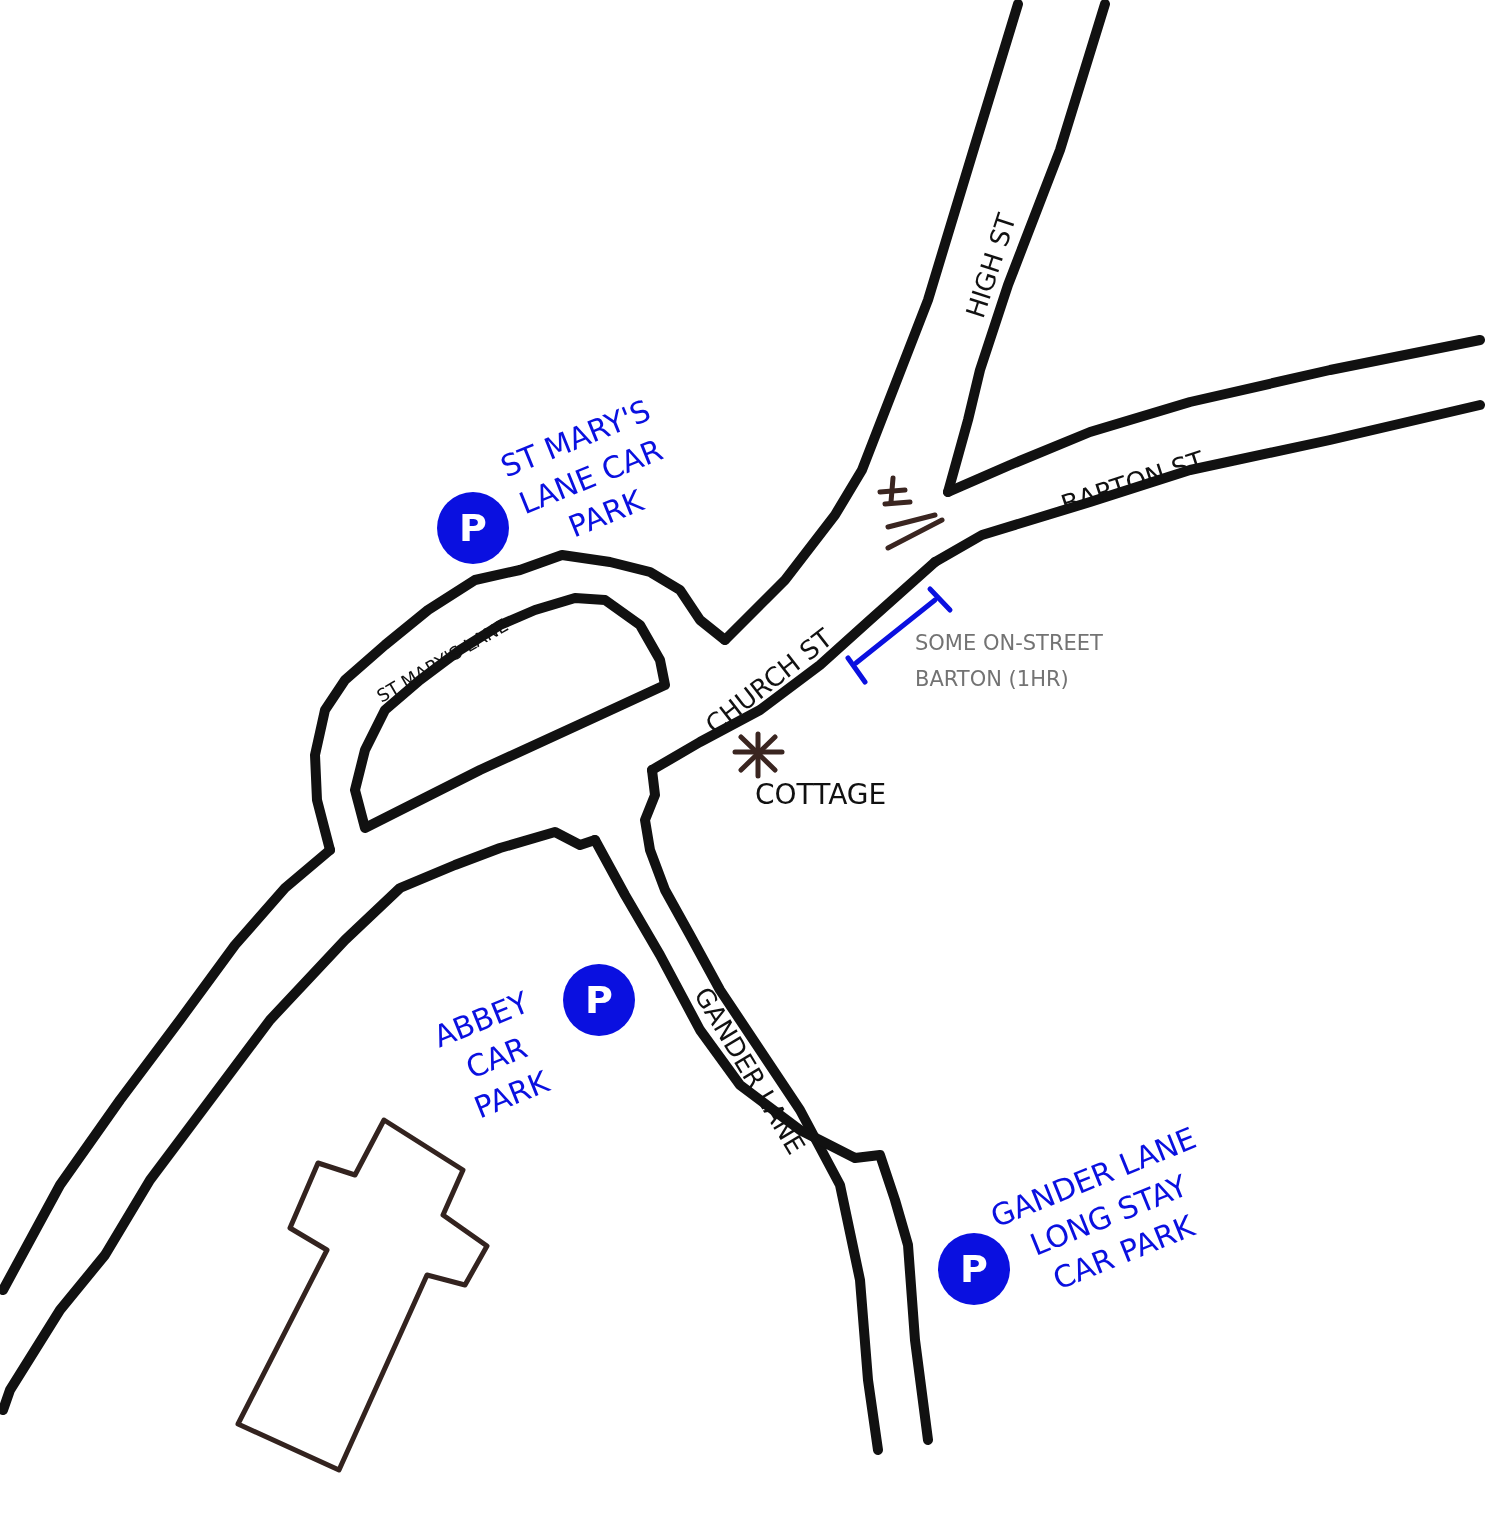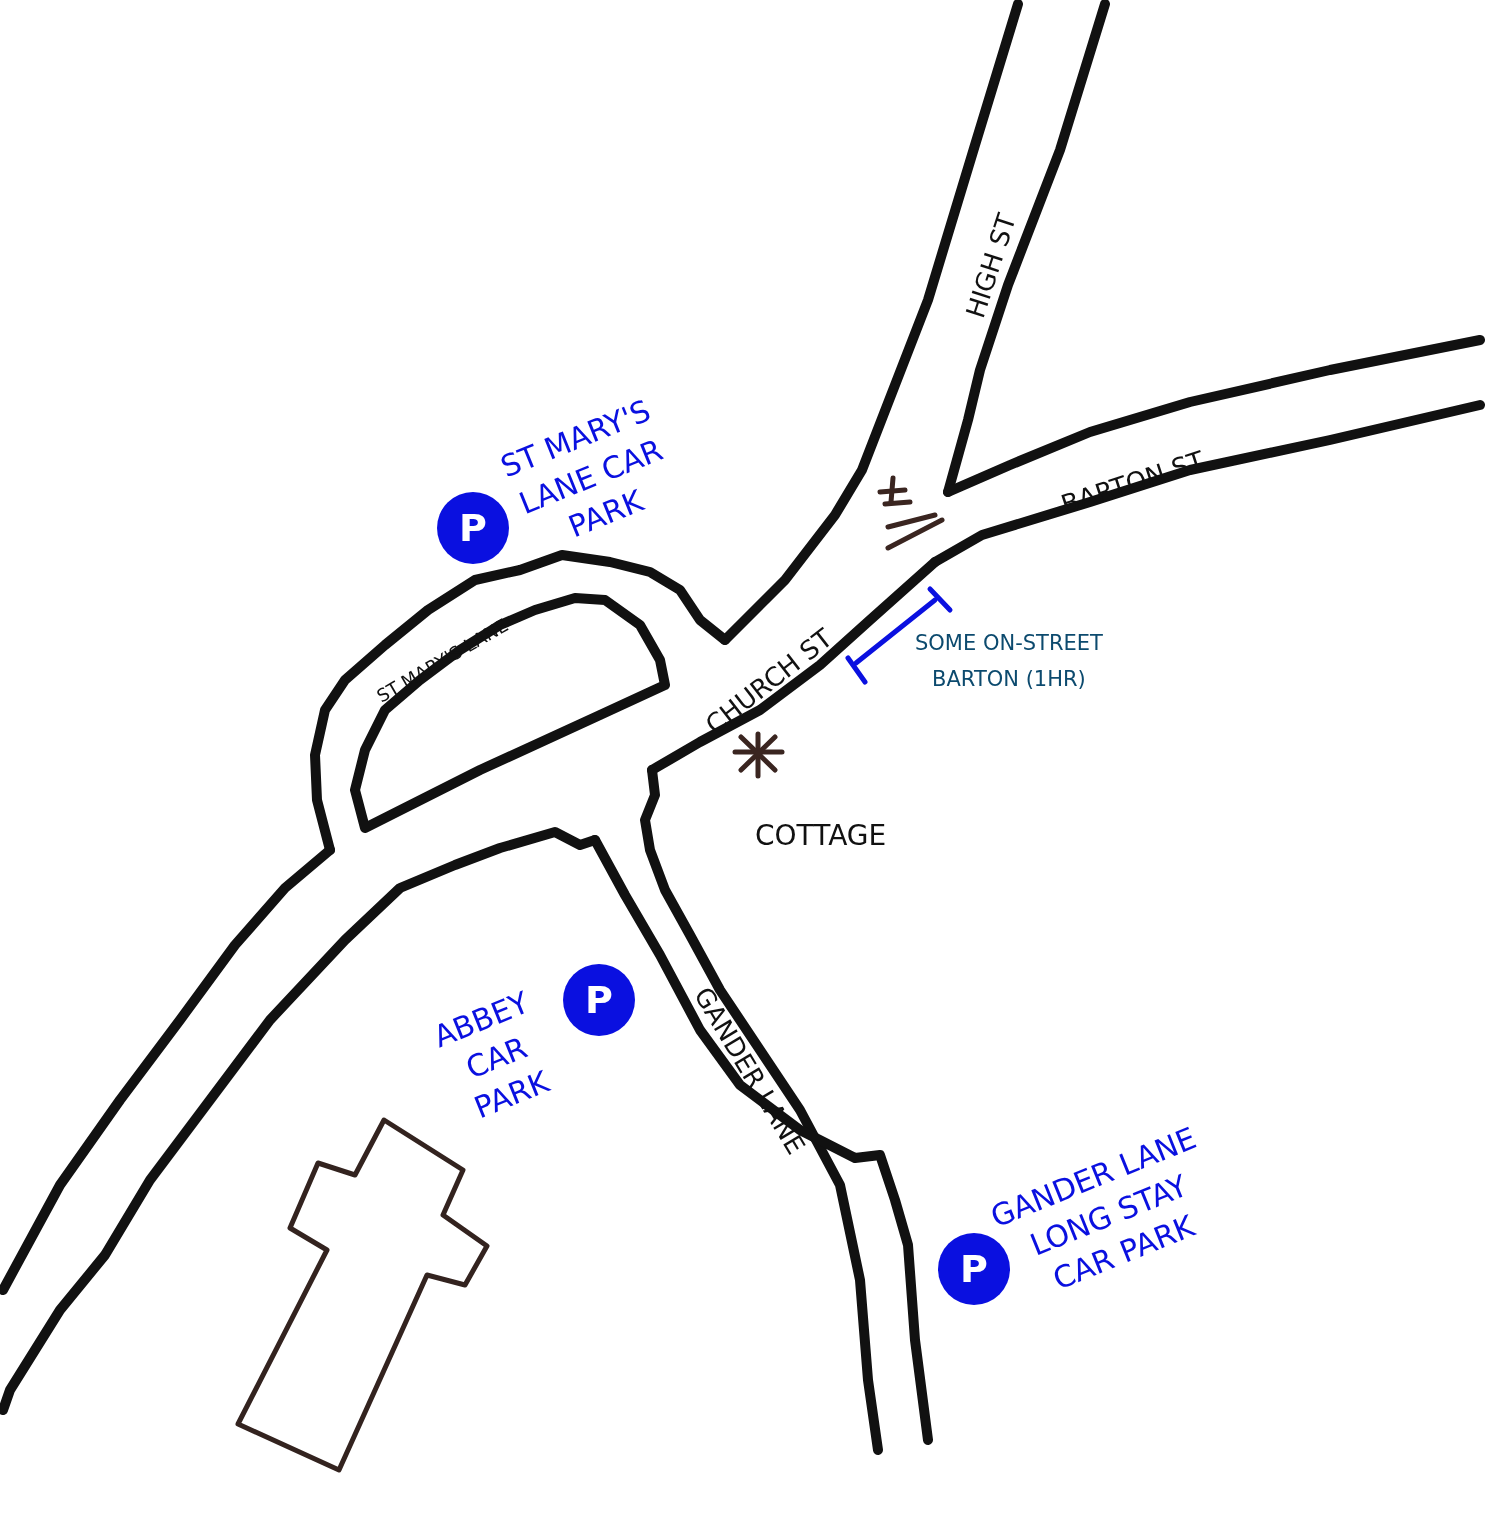--- a/index.html
+++ b/index.html
@@ -5,21 +5,21 @@
     html, body { margin: 0; padding: 0; background: #ffffff; }
     .map-wrap { position: relative; width: 1487px; height: 1539px; overflow: hidden; background: #ffffff; }
     svg.map { position: absolute; left: 0; top: 0; }
     .road { fill: none; stroke: #111111; stroke-width: 10; stroke-linecap: round; stroke-linejoin: round; }
     .building { fill: none; stroke: #33231f; stroke-width: 5; stroke-linejoin: round; }
     .symbol { fill: none; stroke: #3a2520; stroke-width: 5; stroke-linecap: round; }
     .lbl { position: absolute; white-space: nowrap; font-family: "DejaVu Sans", sans-serif; transform-origin: 0 0; line-height: 1; }
     .street { color: #111111; font-size: 26px; }
     .street-sm { color: #111111; font-size: 18px; }
     .cp { color: #0a10e0; font-size: 30px; text-align: center; line-height: 1.35; }
-    .cp-sm { color: #0c4a6e; font-size: 21px; text-align: center; line-height: 1.7; }
+    .cp-sm { color: #737373; font-size: 21px; text-align: left; line-height: 1.7; }
     .cottage { color: #111111; font-size: 28px; }
     .p-badge { position: absolute; width: 72px; height: 72px; border-radius: 50%; background: #0a10e0; color: #ffffff;
       font-family: "DejaVu Sans", sans-serif; font-weight: bold; font-size: 38px; display: flex; align-items: center; justify-content: center; }
   </style>
 </head>
 <body>
 
 <div class="map-wrap">
   <svg class="map" width="1487" height="1539" viewBox="0 0 1487 1539">
 
@@ -90,14 +90,14 @@
     <div>GANDER LANE</div>
     <div>LONG STAY</div>
     <div>CAR PARK</div>
   </div>
 
   <div class="lbl cp-sm" style="left:915px; top:626px;">
     <div>SOME ON-STREET</div>
     <div>BARTON (1HR)</div>
   </div>
 
-  <div class="lbl cottage" style="left:755px; top:822px;">COTTAGE</div>
+  <div class="lbl cottage" style="left:755px; top:781px;">COTTAGE</div>
 </div>
 
 </body></html>

